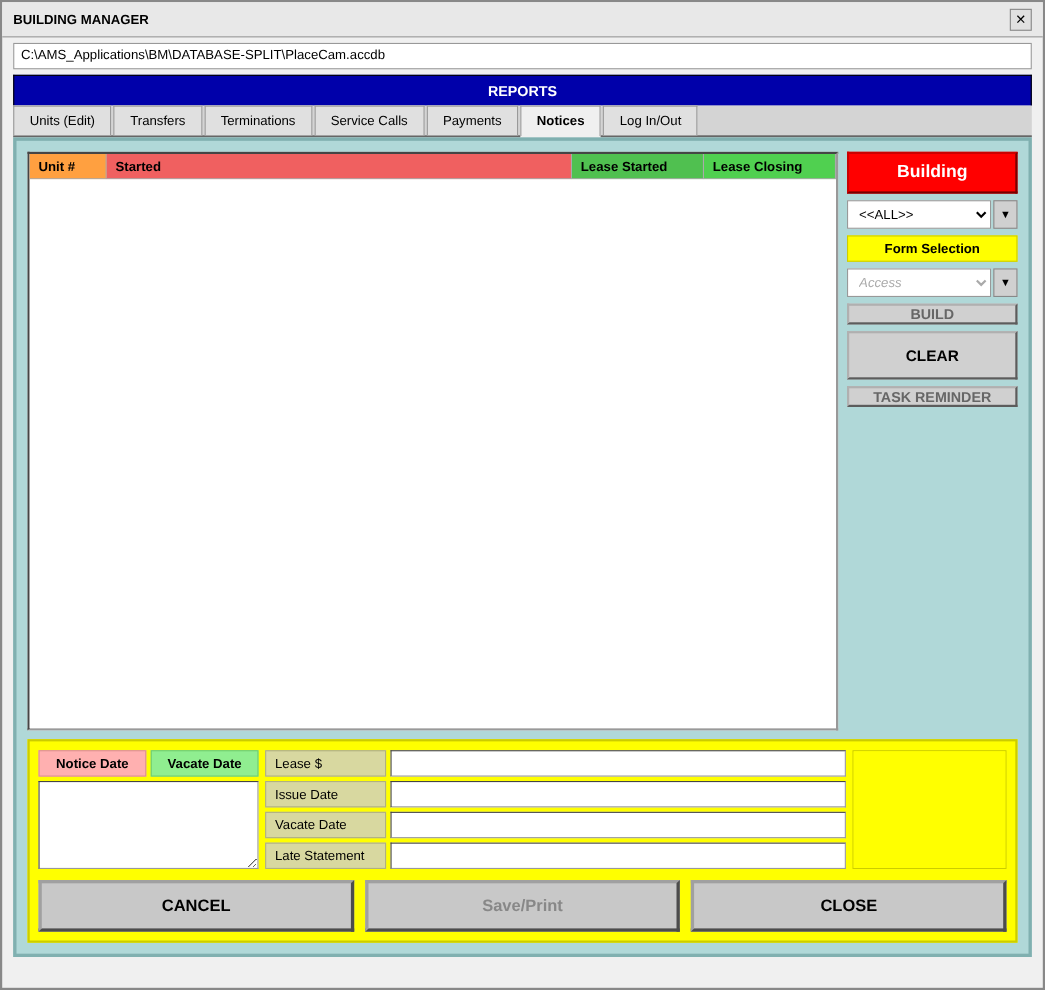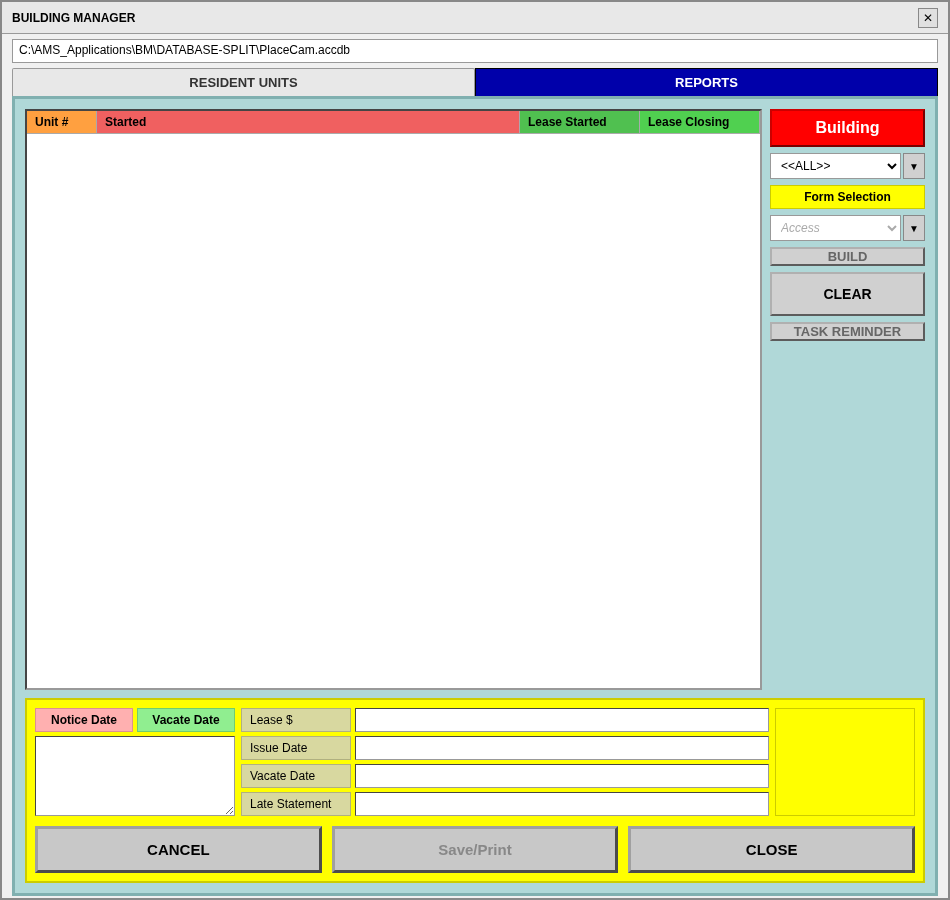--- a/index.html
+++ b/index.html
@@ -103,21 +103,21 @@
       margin-right: 2px;
     }
     .tab.active {
       background: #f0f0f0;
       font-weight: bold;
       border-bottom: 2px solid #f0f0f0;
       margin-bottom: -2px;
     }
     .main-content {
       flex: 1;
-      margin: 0 10px 2px 10px;
+      margin: 0 10px 28px 10px;
       background: #b0d8d8;
       border: 3px solid #80b0b0;
       padding: 10px;
       display: flex;
       flex-direction: column;
       gap: 8px;
     }
     .top-panel {
       display: flex;
       gap: 8px;
@@ -346,24 +346,32 @@
   <div class="title-bar">
     <span class="title-bar-text">BUILDING MANAGER</span>
     <div class="close-btn">
       <span>✕</span>
     </div>
   </div>
 
   <div class="path-bar">C:\AMS_Applications\BM\DATABASE-SPLIT\PlaceCam.accdb</div>
 
   <div class="nav-tabs-outer">
-    <div class="nav-tab-left">RESIDENT UNITS</div>
     <div class="nav-tab-right">REPORTS</div>
   </div>
 
+  <div class="tab-strip">
+    <div class="tab">Units (Edit)</div>
+    <div class="tab">Transfers</div>
+    <div class="tab">Terminations</div>
+    <div class="tab">Service Calls</div>
+    <div class="tab">Payments</div>
+    <div class="tab active">Notices</div>
+    <div class="tab">Log In/Out</div>
+  </div>
 
   <div class="main-content">
 
     <div class="top-panel">
 
       <div class="list-area">
         <div class="list-header">
           <div class="list-col col-unit">Unit #</div>
           <div class="list-col col-tenant">Started</div>
           <div class="list-col col-lease-start">Lease Started</div>

